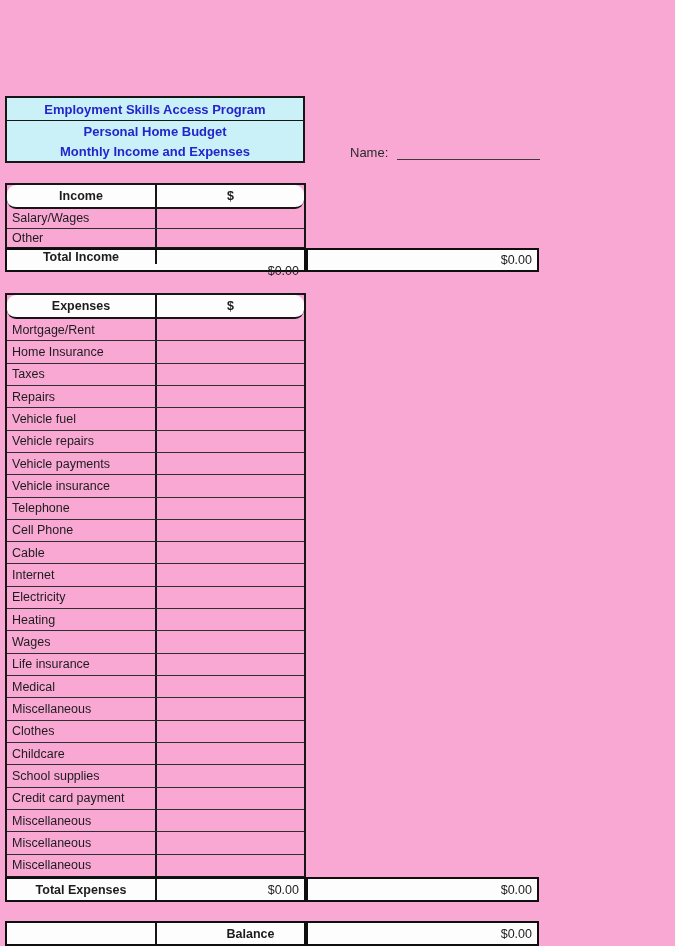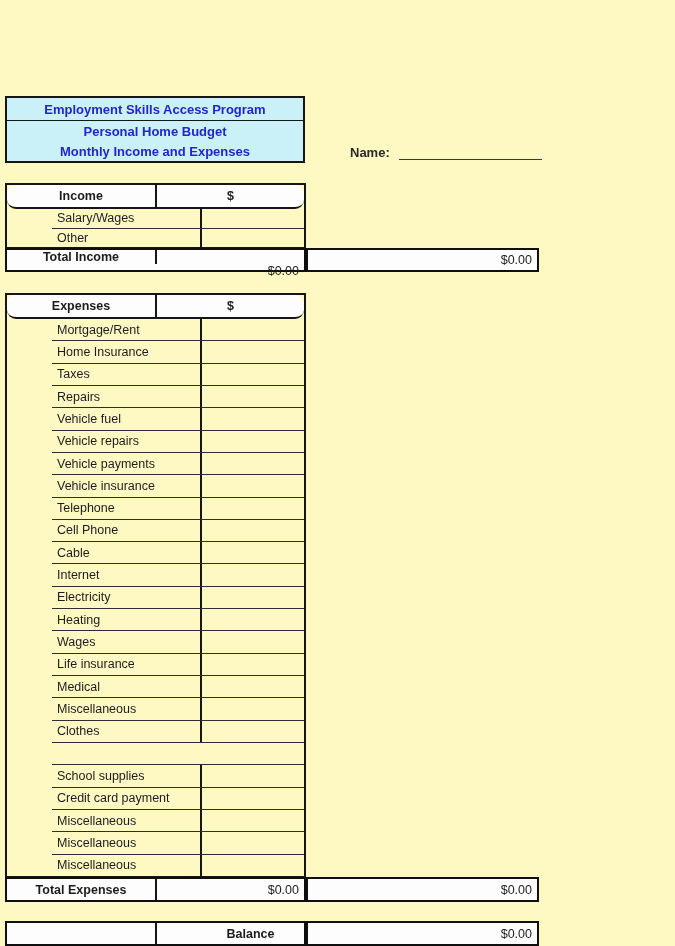--- a/index.html
+++ b/index.html
@@ -1,47 +1,47 @@
 <!DOCTYPE html>
 <html><head>
 <meta charset="utf-8">
 <style>
   html,body{margin:0;padding:0;}
   .page{
     position:relative;width:675px;height:946px;overflow:hidden;
-    background:#fef9c3;
+    background:#f9a8d4;
     font-family:"Liberation Sans","DejaVu Sans",sans-serif;
     color:#1c1c1c;font-size:12.5px;
   }
   
   .title-box{
     position:absolute;left:5px;top:96px;width:300px;height:67px;
     box-sizing:border-box;border:2px solid #161616;background:#c9f1f7;
     display:flex;flex-direction:column;
   }
   .title-line{
     display:flex;align-items:center;justify-content:center;
     font-weight:bold;color:#2424cc;font-size:13px;
   }
   .title-line.first{height:22px;border-bottom:1.5px solid #161616;}
   .title-line.rest{flex:1;}
   
-  .name-wrap{position:absolute;left:350px;top:145px;display:flex;align-items:flex-start;font-weight:bold;}
+  .name-wrap{position:absolute;left:350px;top:145px;display:flex;align-items:flex-start;}
   .name-label{font-size:13px;color:#2a2a2a;}
   .name-line{width:143px;height:14px;border-bottom:1.5px solid #3a3a3a;margin-left:9px;}
   
   .sheet-table{
     position:absolute;left:5px;width:301px;box-sizing:border-box;
     border:2px solid #161616;display:flex;flex-direction:column;
   }
   .thead{
     height:22px;min-height:22px;border-bottom:2px solid #161616;
     background:#fdfdfd;display:flex;border-radius:9px;
   }
-  .trow{flex:1;display:flex;border-bottom:1px solid #2e2e2e;margin-left:45px;}
+  .trow{flex:1;display:flex;border-bottom:1px solid #2e2e2e;}
   .trow:last-child{border-bottom:none;}
   .c1{width:150px;min-width:150px;box-sizing:border-box;border-right:2px solid #161616;
       display:flex;align-items:center;padding:0 0 0 5px;}
   .c2{flex:1;display:flex;align-items:center;justify-content:flex-end;padding:0 5px 0 0;}
   .thead .c1,.thead .c2{justify-content:center;padding:0;font-weight:bold;font-size:12.5px;}
   
   .total-row{
     position:absolute;left:5px;width:301px;height:25px;box-sizing:border-box;
     border:2.5px solid #0f0f0f;background:#fdfdfd;display:flex;
   }
@@ -171,20 +171,21 @@
     </div>
     <div class="trow">
       <div class="c1">Miscellaneous</div>
       <div class="c2"></div>
     </div>
     <div class="trow">
       <div class="c1">Clothes</div>
       <div class="c2"></div>
     </div>
     <div class="trow">
+      <div class="c1">Childcare</div>
       <div class="c2"></div>
     </div>
     <div class="trow">
       <div class="c1">School supplies</div>
       <div class="c2"></div>
     </div>
     <div class="trow">
       <div class="c1">Credit card payment</div>
       <div class="c2"></div>
     </div>

